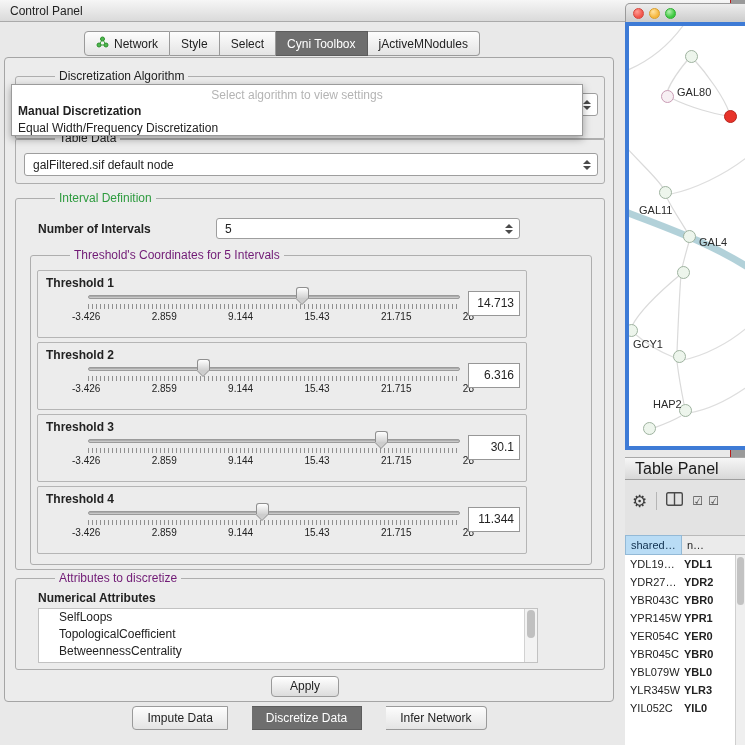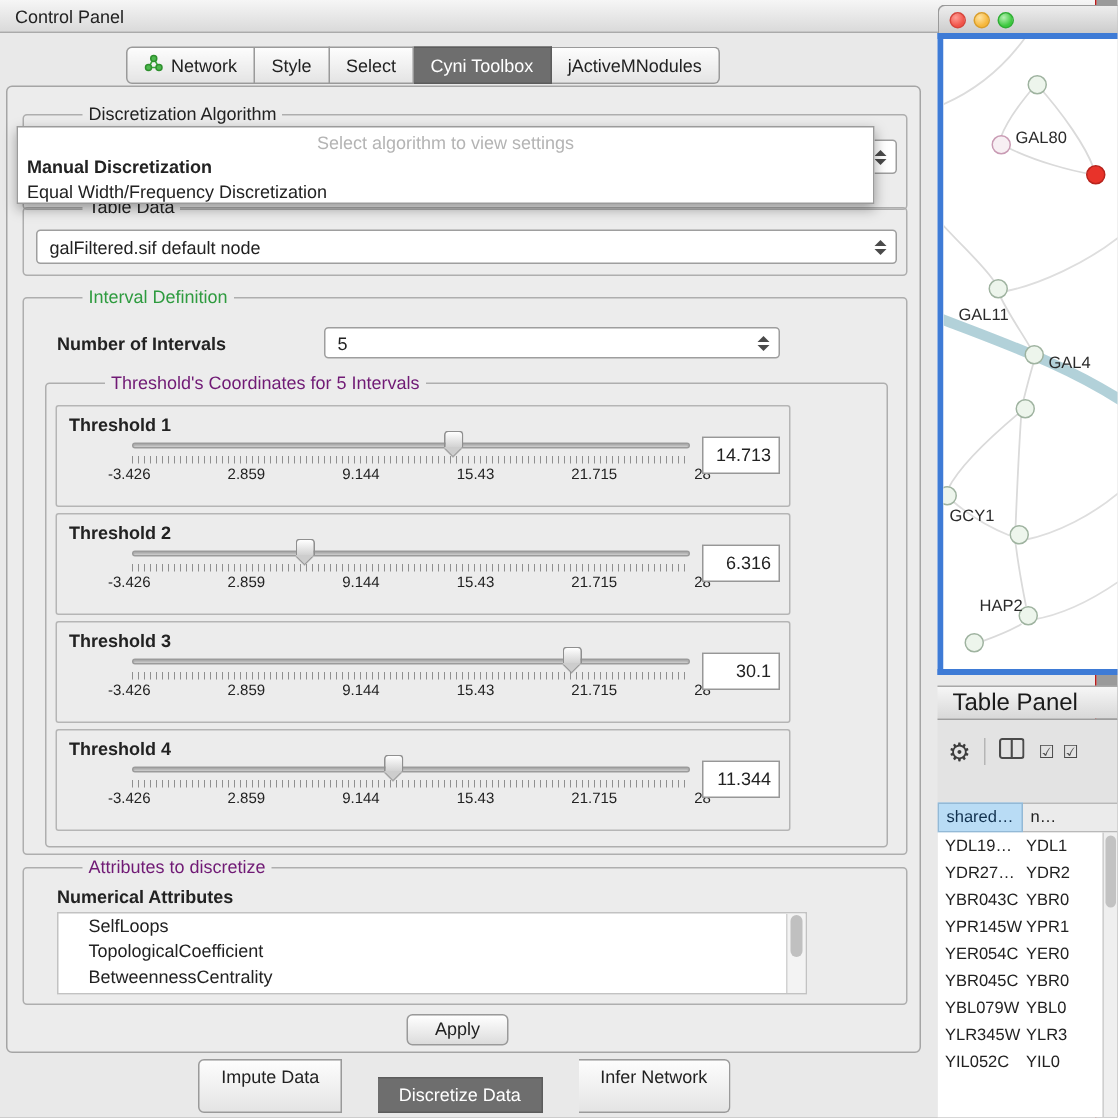--- a/index.html
+++ b/index.html
@@ -67,21 +67,21 @@
   .list-item { font-size:12px; padding:1px 20px; line-height:15px; white-space:nowrap; }
   .attr-scroll { position:absolute; right:0; top:0; bottom:0; width:13px; background:#f3f3f3; border-left:1px solid #d2d2d2; }
   .attr-scroll .sthumb { position:absolute; top:1px; left:2px; width:8px; height:28px; background:#c0c0c0; border-radius:4px; }
 
   .apply-btn { position:absolute; left:266px; top:618px; width:68px; height:21px; background:linear-gradient(#ffffff,#dcdcdc); border:1px solid #9a9a9a; border-radius:4px; font-size:12px; text-align:center; line-height:19px; }
 
   .bottom-tabbar { position:absolute; left:0; top:706px; width:619px; display:flex; justify-content:center; font-size:12px;gap:24px; }
   .btab { padding:4px 14px; background:linear-gradient(#fdfdfd,#e4e4e4); border:1px solid #9a9a9a; border-left:none; }
   .btab:first-child { border-left:1px solid #9a9a9a; border-radius:4px 0 0 4px; }
   .btab:last-child { border-radius:0 4px 4px 0; }
-  .btab.selected { background:#6e6e6e; color:#fff; border-color:#5c5c5c;margin-top:12px; }
+  .btab.selected { background:#6e6e6e; color:#fff; border-color:#5c5c5c; }
 
   
   .net-window { position:absolute; left:625px; top:3px; width:126px; height:447px; }
   .mac-titlebar { height:19px; background:linear-gradient(#ededed,#cccccc); border:1px solid #9a9a9a; border-bottom:none; border-radius:5px 0 0 0; display:flex; align-items:center; gap:5px; padding-left:7px; }
   .light { width:11px; height:11px; border-radius:50%; }
   .light.red { background:radial-gradient(circle at 35% 30%, #ff9d94, #f1544a 65%); border:1px solid #d6453c; }
   .light.yellow { background:radial-gradient(circle at 35% 30%, #ffe3a2, #f6b73c 65%); border:1px solid #d99e2b; }
   .light.green { background:radial-gradient(circle at 35% 30%, #b6f0b2, #3dc93f 65%); border:1px solid #2fae34; }
   .net-frame { position:absolute; left:0; right:0; top:19px; bottom:0; border:4px solid #3e7bd6; border-right-width:0; background:#fff; }
   .net-canvas { position:absolute; inset:0; overflow:hidden; background:#fff; }
@@ -96,21 +96,21 @@
   .gear { font-size:17px; color:#3c3c3c; line-height:1; }
   .tdivider { width:1px; height:18px; background:#b5b5b5; }
   .cbicons { display:flex; gap:3px; font-size:12px; color:#4a4a4a; letter-spacing:1px; white-space:nowrap; }
   .tp-header { position:absolute; top:55px; left:0; width:130px; height:20px; display:flex; font-size:11px; }
   .hc0 { width:57px; background:#b9dcf5; border:1px solid #93b9d6; line-height:18px; padding-left:5px; color:#10304e; overflow:hidden; }
   .hc1 { flex:1; background:#ebebeb; border:1px solid #b9b9b9; border-left:none; line-height:18px; padding-left:5px; overflow:hidden; }
   .tp-rows { position:absolute; top:75px; left:0; width:110px; bottom:0; background:#fff; overflow:hidden; font-size:11px; }
   .trow { display:flex; height:18px; align-items:center; }
   .tcell { white-space:nowrap; overflow:hidden; }
   .tcell.col0 { width:57px; padding-left:5px; flex:none; }
-  .tcell.col1 { flex:1; padding-left:2px; }
+  .tcell.col1 { flex:1; padding-left:2px;font-weight:bold; }
   .tp-scroll { position:absolute; top:75px; right:0; width:10px; bottom:0; background:#efefef; border-left:1px solid #cfcfcf; }
   .tp-scroll .sthumb { position:absolute; top:2px; left:1px; width:7px; height:48px; background:#c2c2c2; border-radius:4px; }
 </style>
 </head>
 <body>
 
 <div class="control-panel">
 
   <div class="cp-titlebar">
     <span>Control Panel</span>

